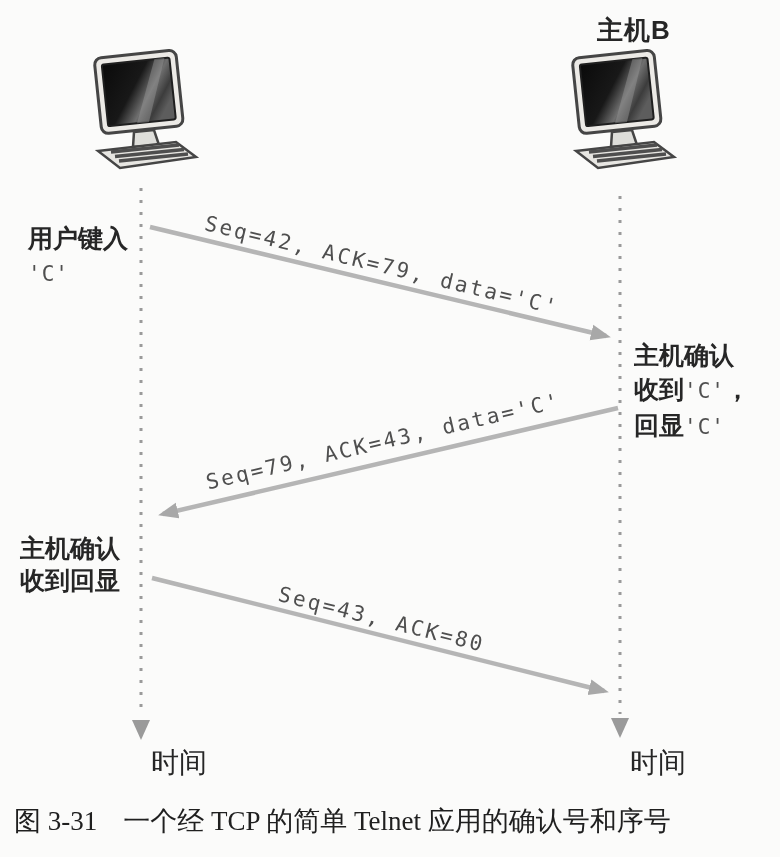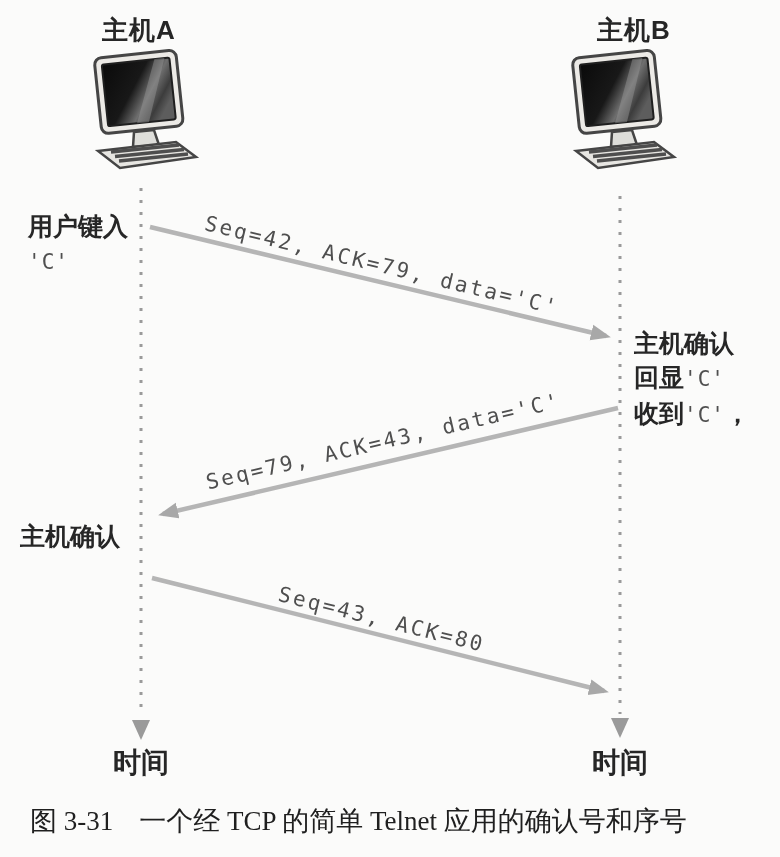--- a/index.html
+++ b/index.html
@@ -21,37 +21,37 @@
   .lifeline-head{fill:var(--lifeline);}
   .msg-line{stroke:var(--arrow);stroke-width:4.5;fill:none;}
   .msg-label{
     font-family:"DejaVu Sans Mono","Liberation Mono",monospace;
     font-size:21px;letter-spacing:2.5px;fill:var(--mono-text);
   }
   .host-label{
     position:absolute;top:13px;width:100px;text-align:center;
     font-size:26px;font-weight:700;letter-spacing:1px;color:var(--text);white-space:nowrap;
   }
-  .ann{position:absolute;font-weight:700;color:var(--text);}
+  .ann{position:absolute;font-weight:700;color:var(--text);margin-top:12px;}
   .ann-line{white-space:nowrap;}
   #ann-left-top{left:28px;top:209px;font-size:25px;line-height:34px;}
   #ann-right-middle{left:634px;top:326px;font-size:25px;line-height:34px;}
   #ann-left-bottom{left:20px;top:520px;font-size:25px;line-height:32px;}
   .mono{
     font-family:"DejaVu Sans Mono","Liberation Mono",monospace;
     font-weight:400;font-size:21px;letter-spacing:1px;color:var(--mono-text);
   }
   .time-label{
     position:absolute;top:744px;width:70px;text-align:center;
-    font-size:28px;font-weight:700;color:var(--text);
+    font-size:28px;font-weight:400;color:var(--text);margin-left:38px;
   }
   #time-left{left:106px;}
   #time-right{left:585px;}
   .caption{
-    position:absolute;left:30px;top:803px;white-space:nowrap;
+    position:absolute;left:14px;top:803px;white-space:nowrap;
     font-family:"Liberation Serif",serif;font-size:27px;color:#1f1f1f;
   }
   .caption .cap-text{margin-left:26px;}
 </style>
 </head>
 <body>
 
 <div class="stage">
 
   <svg class="diagram-svg" viewBox="0 0 780 857" aria-hidden="true">
@@ -90,47 +90,49 @@
 
     <line class="msg-line" x1="150" y1="227" x2="606" y2="336" marker-end="url(#msg-arrowhead)"></line>
     <line class="msg-line" x1="618" y1="408" x2="163" y2="514" marker-end="url(#msg-arrowhead)"></line>
     <line class="msg-line" x1="152" y1="578" x2="604" y2="691" marker-end="url(#msg-arrowhead)"></line>
 
     <text class="msg-label" x="378" y="272" text-anchor="middle" transform="rotate(13.5 378 281)">Seq=42, ACK=79, data='C'</text>
     <text class="msg-label" x="388" y="448" text-anchor="middle" transform="rotate(-13.1 388 461)">Seq=79, ACK=43, data='C'</text>
     <text class="msg-label" x="378" y="626" text-anchor="middle" transform="rotate(14 378 634)">Seq=43, ACK=80</text>
   </svg>
 
-  <div class="host-label" style="left:89px;">主机A</div>
   <div class="host-label" style="left:584px;">主机B</div>
 
   <div class="ann" id="ann-left-top">
     <div class="ann-line">
       <span>用户键入</span>
     </div>
     <div class="ann-line">
       <span class="mono">'C'</span>
     </div>
   </div>
 
   <div class="ann" id="ann-right-middle">
     <div class="ann-line">
       <span>主机确认</span>
     </div>
     <div class="ann-line">
-      <span>回显</span><span class="mono">'C'</span>
+      <span>收到</span><span class="mono">'C'</span><span>，</span>
     </div>
     <div class="ann-line">
-      <span>收到</span><span class="mono">'C'</span><span>，</span>
+      <span>回显</span><span class="mono">'C'</span>
     </div>
   </div>
 
   <div class="ann" id="ann-left-bottom">
     <div class="ann-line">
       <span>主机确认</span>
+    </div>
+    <div class="ann-line">
+      <span>收到回显</span>
     </div>
   </div>
 
   <div class="time-label" id="time-left">时间</div>
   <div class="time-label" id="time-right">时间</div>
 
   <div class="caption">
     <span class="cap-number">图 3-31</span><span class="cap-text">一个经 TCP 的简单 Telnet 应用的确认号和序号</span>
   </div>
 

